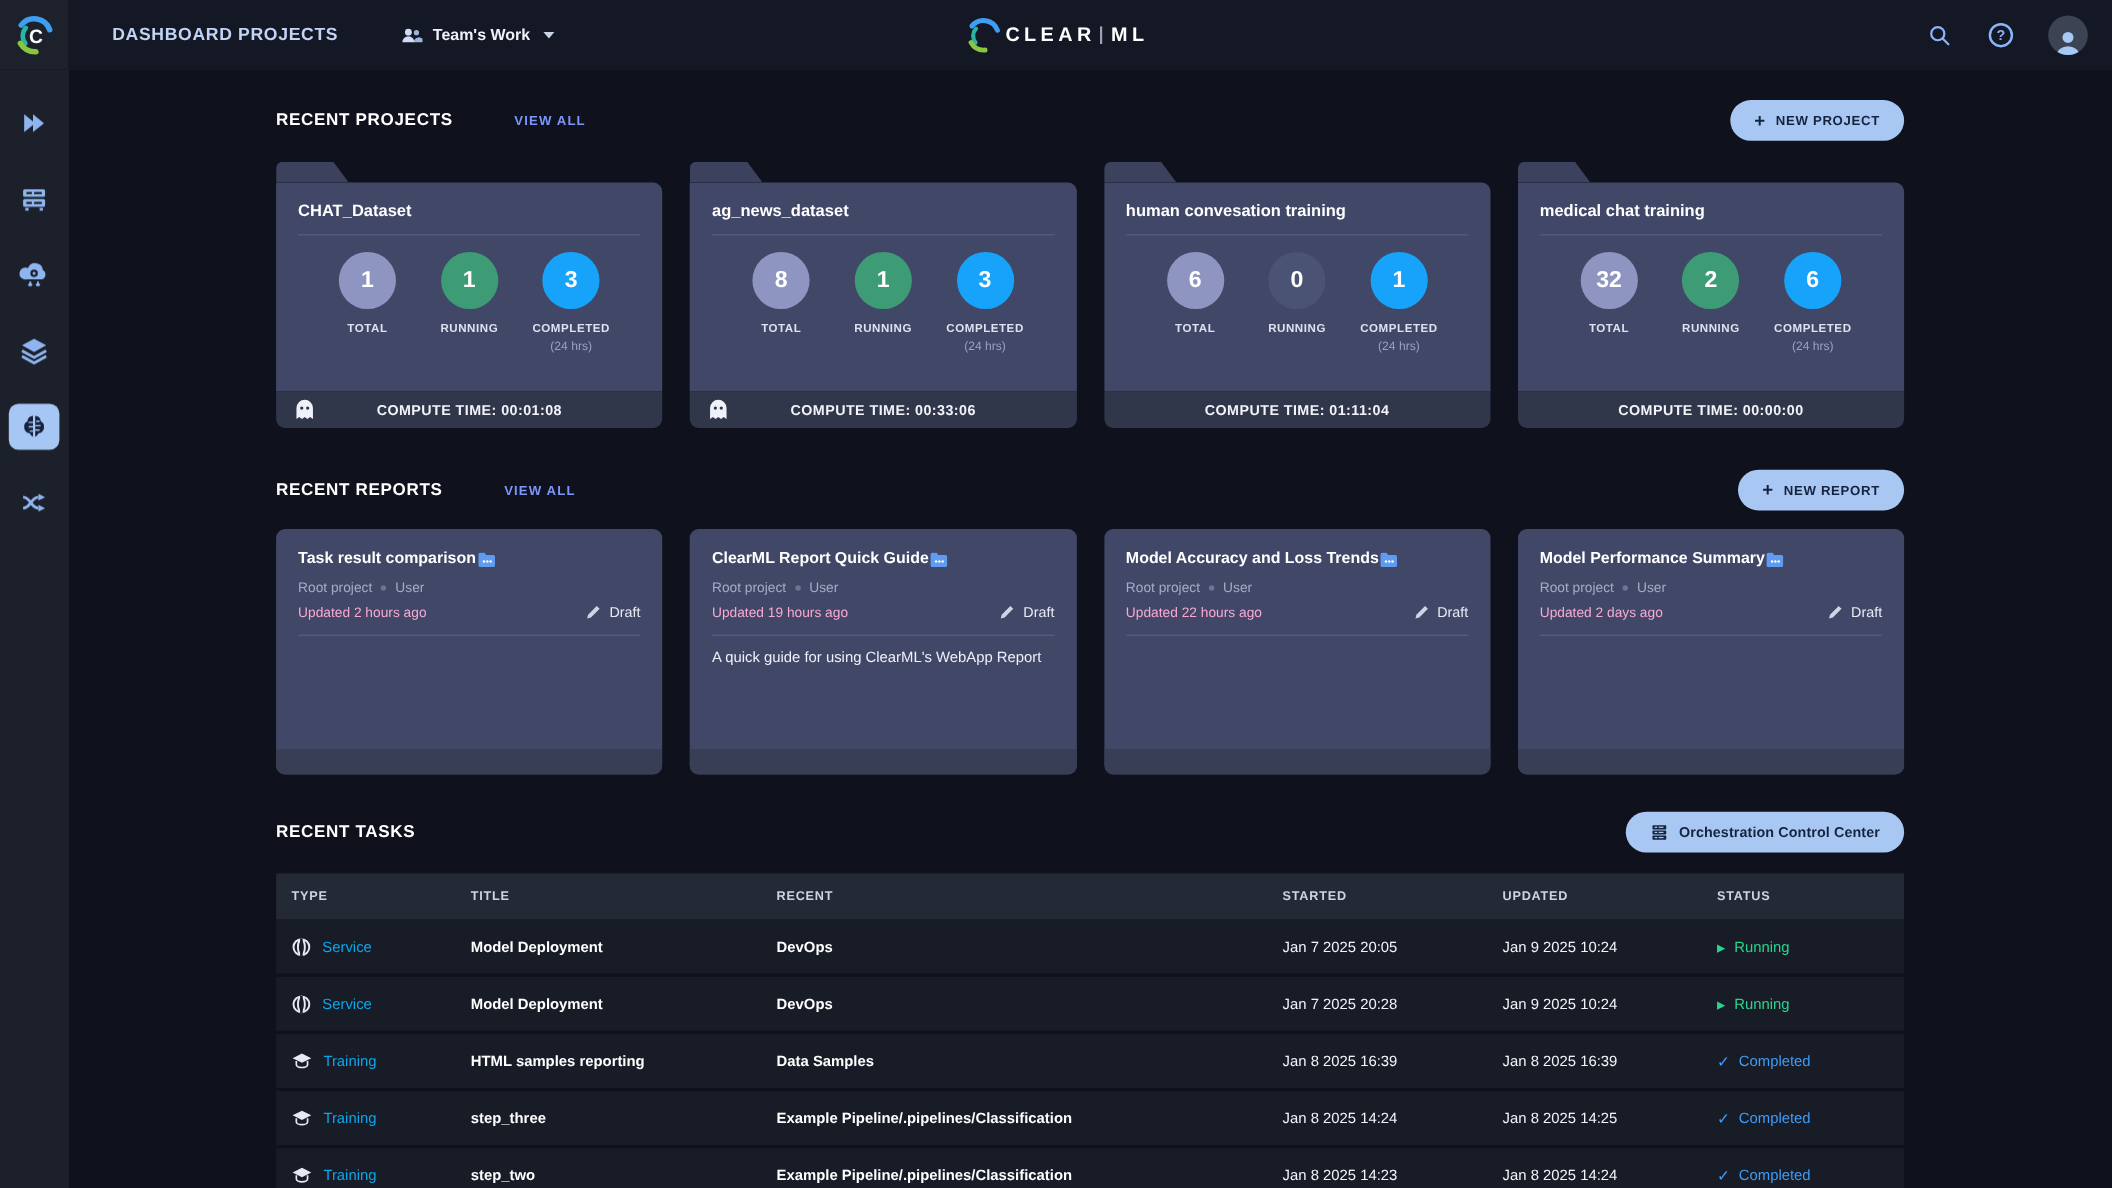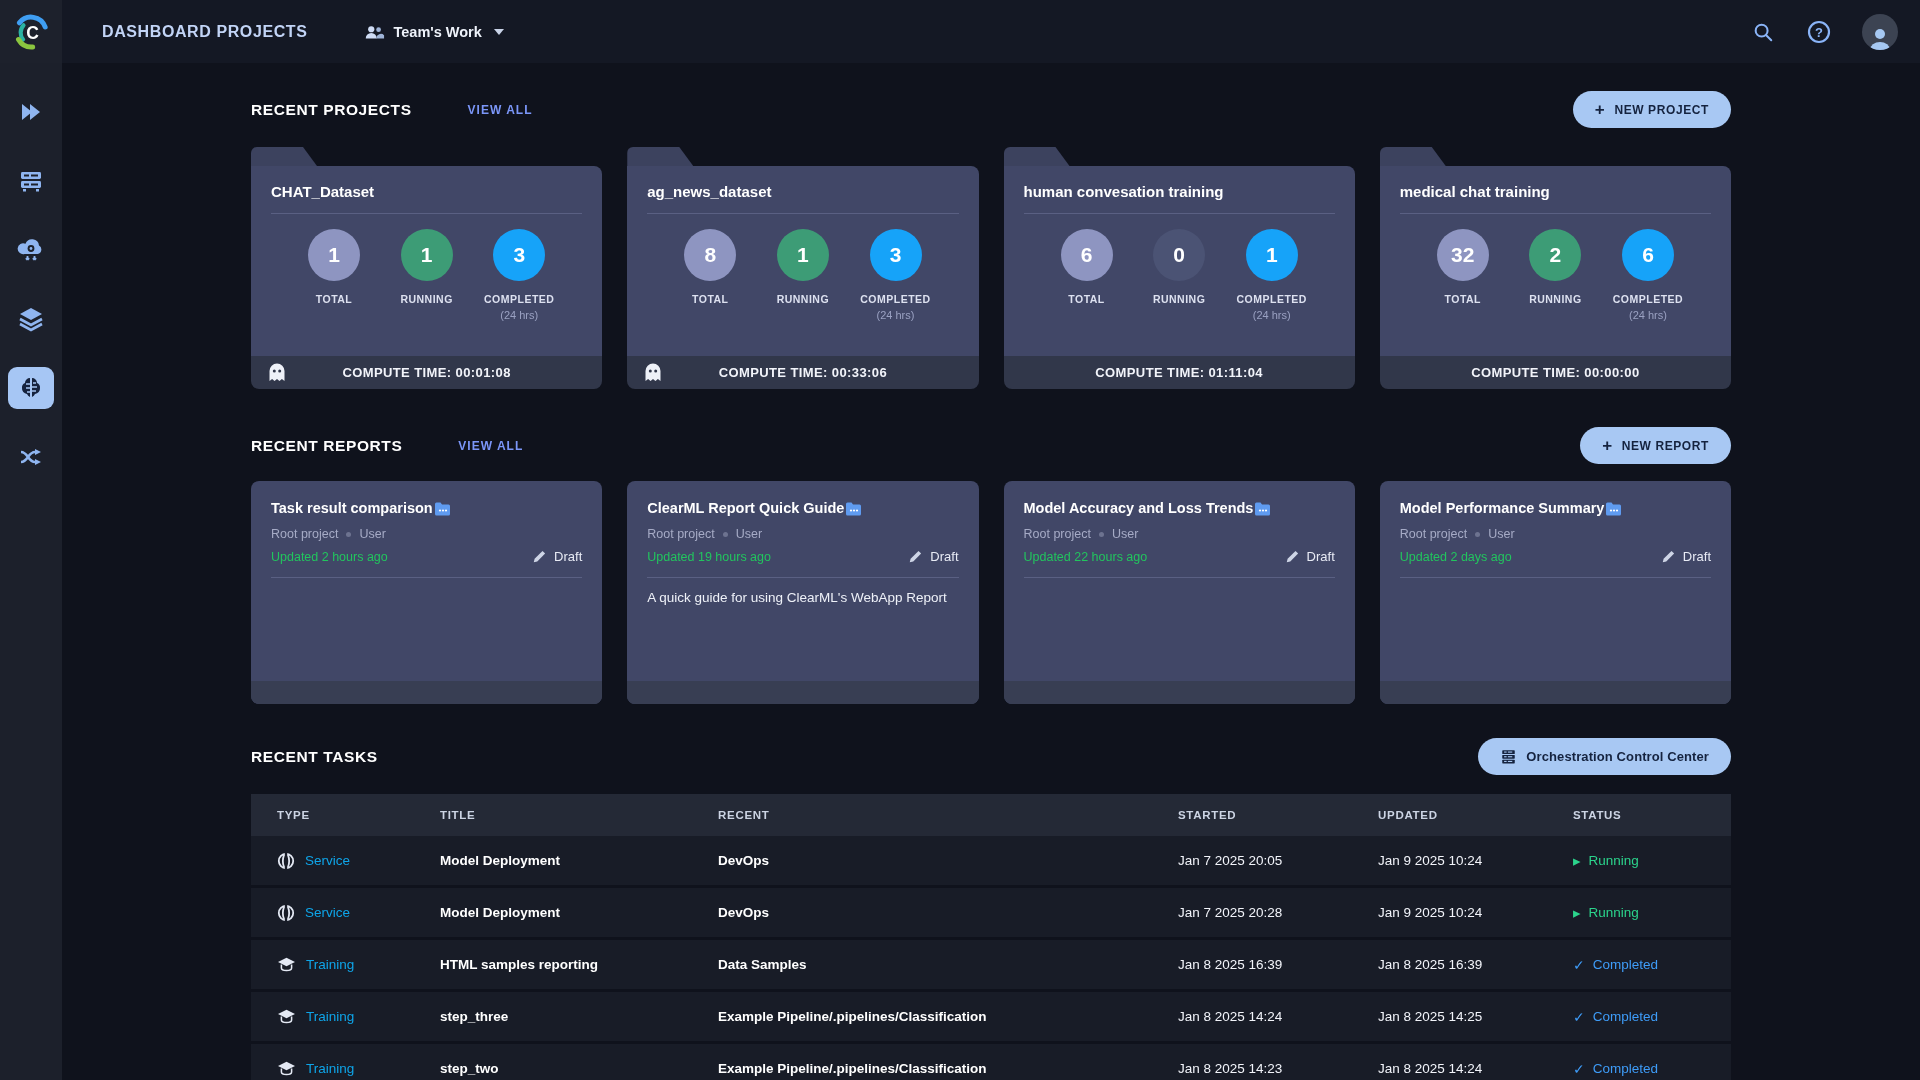--- a/index.html
+++ b/index.html
@@ -63,30 +63,30 @@
 
   
   .report-card { width:352px; height:223px; background:#414767; border-radius:8px; cursor:pointer;
     display:flex; flex-direction:column; overflow:hidden; }
   .rep-pad { padding:19px 20px 0 20px; }
   .rep-title-row { display:flex; align-items:flex-end; gap:1px; }
   .rep-title { font-size:14.5px; font-weight:bold; color:#fff; }
   .rep-meta { margin-top:11px; display:flex; align-items:center; gap:8px; font-size:12.5px; color:#a6abc6; }
   .meta-dot { width:5px; height:5px; border-radius:50%; background:#6d7390; }
   .rep-row2 { margin-top:8px; display:flex; align-items:center; justify-content:space-between; }
-  .rep-updated { font-size:12.5px; color:#22c55e;text-align:right; }
+  .rep-updated { font-size:12.5px; color:#f9a8d4;text-align:right; }
   .rep-draft { display:flex; align-items:center; gap:8px; font-size:13px; color:#e8ebf5; }
   .rep-divider { height:1px; background:#5a6083; margin:13px 20px 0 20px; }
   .rep-desc { padding:12px 20px 0 20px; font-size:13.5px; color:#eef1f8; }
   .rep-footer { margin-top:auto; height:23px; background:#383e53; }
 
   
   .tasks-table { margin-top:18px; width:1480px; }
   .t-head, .t-row { display:grid; grid-template-columns:163px 278px 460px 200px 195px auto;
-    align-items:center; padding-left:26px; }
+    align-items:center; padding-left:14px; }
   .t-head { height:42px; background:#242936; font-size:11.5px; font-weight:bold; letter-spacing:.7px; color:#ccd4e4; }
   .t-row { height:52px; background:#181c27; border-bottom:3px solid #0f121c; font-size:13.5px; cursor:pointer; }
   .type-cell { display:flex; align-items:center; gap:10px; color:#0ea5e9; }
   .cell-b { font-weight:bold; color:#fff; }
   .cell { color:#f2f4fa; }
   .status { font-size:13.5px; display:flex; align-items:center; gap:8px; }
   .status.running { color:#2bd48c; }
   .status.completed { color:#3e9cf8; }
   .status.running .st-ico::before { content:"\25B8"; font-size:15px; }
   .status.completed .st-ico::before { content:"\2713"; font-size:14px; }
@@ -106,20 +106,30 @@
   <div class="page-title">DASHBOARD PROJECTS</div>
   <div class="team-select">
     <svg width="22" height="18" viewBox="0 0 24 18">
       <circle cx="9" cy="6" r="3.4" fill="#cfdcf5"></circle>
       <path d="M3 16 a6 6 0 0 1 12 0 z" fill="#cfdcf5"></path>
       <circle cx="17" cy="6.5" r="2.6" fill="#9fb4d8"></circle>
       <path d="M14.5 16 a5 5 0 0 1 8.5-3.5 v3.5 z" fill="#9fb4d8"></path>
     </svg>
     <span>Team's Work</span>
     <span class="caret"></span>
+  </div>
+  <div class="center-logo">
+    <svg width="36" height="36" viewBox="0 0 48 48">
+      <path d="M10 13 A18 18 0 0 1 41 18" fill="none" stroke="#3f9ef2" stroke-width="6" stroke-linecap="round"></path>
+      <path d="M15 16 A13 13 0 0 0 14.5 33" fill="none" stroke="#2bb3a3" stroke-width="5" stroke-linecap="round"></path>
+      <path d="M9 33 A18 18 0 0 0 26 42" fill="none" stroke="#8bc53f" stroke-width="6" stroke-linecap="round"></path>
+    </svg>
+    <span class="word">CLEAR</span>
+    <span class="pipe"></span>
+    <span class="word">ML</span>
   </div>
   <div class="top-actions">
     <div class="icon-btn">
       <svg width="22" height="22" viewBox="0 0 24 24">
           <circle cx="10.5" cy="10.5" r="6.5" fill="none" stroke="#8ab4f8" stroke-width="2.2"></circle>
           <line x1="15.5" y1="15.5" x2="21" y2="21" stroke="#8ab4f8" stroke-width="2.2" stroke-linecap="round"></line>
         </svg>
     </div>
     <div class="icon-btn">
       <svg width="24" height="24" viewBox="0 0 24 24">

